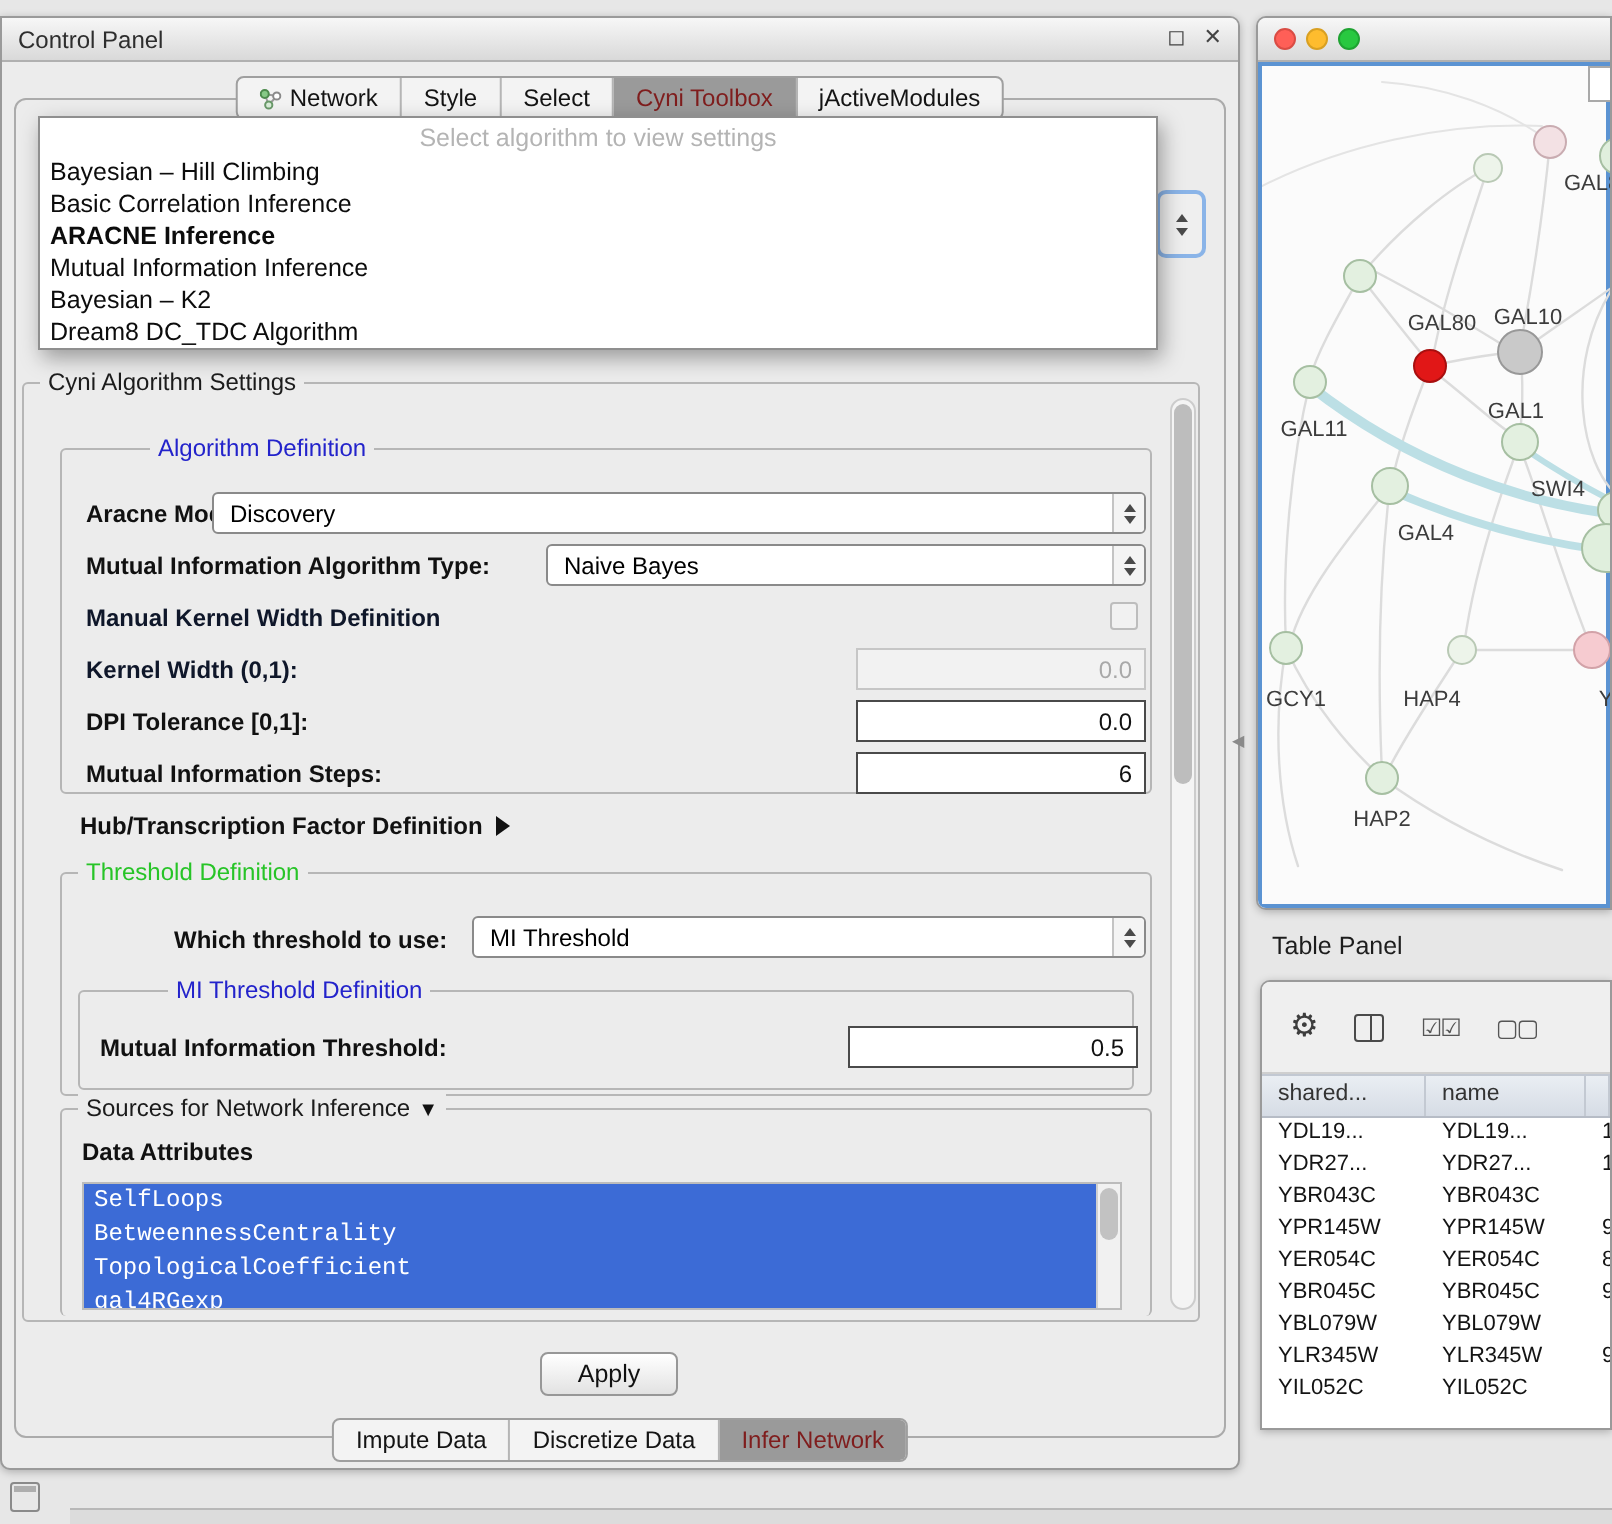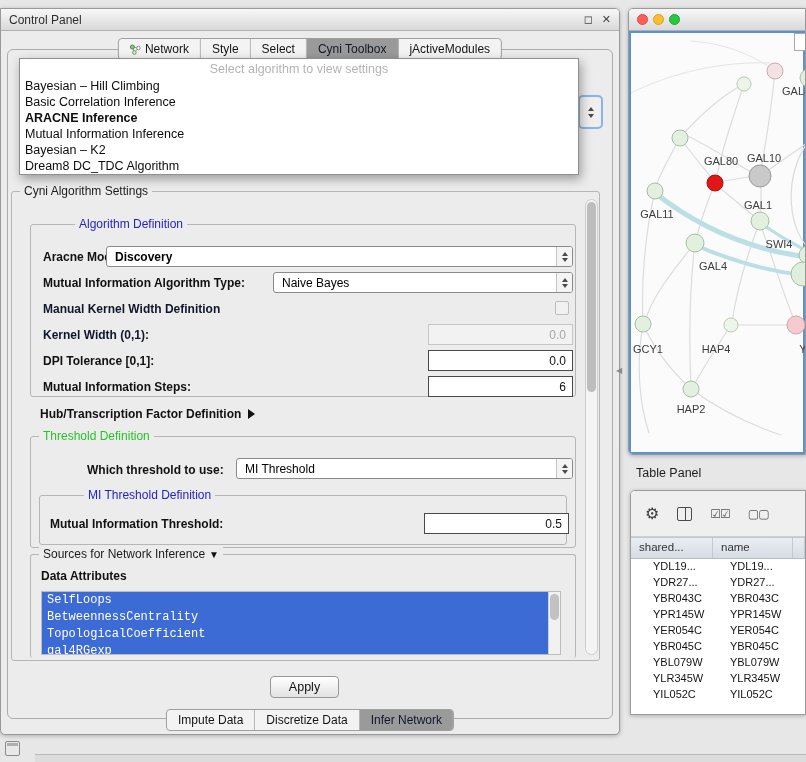--- a/index.html
+++ b/index.html
@@ -15,21 +15,21 @@
   .titlebar .wtitle { font-size:12px; color:#2e2e2e; }
   .winbtns { margin-left:auto; display:flex; gap:9px; color:#444; }
   .winbtn { font-size:11px; line-height:11px; cursor:default; }
 
   
   .seg-group { position:absolute; display:inline-flex; border:1px solid #9f9f9f; border-radius:4px;
                overflow:hidden; background:#f3f3f3; z-index:5; }
   .seg-tab { padding:3px 11px; font-size:12px; color:#141414; border-right:1px solid #b5b5b5;
              display:flex; align-items:center; gap:4px; white-space:nowrap; }
   .seg-tab:last-child { border-right:none; }
-  .seg-tab.selected { background:#9a9a9a; color:#0f172a; }
+  .seg-tab.selected { background:#9a9a9a; color:#7f1d1d; }
 
   .pane-border { position:absolute; border:1px solid #ababab; border-radius:6px; }
 
   
   .grp { position:absolute; border:1px solid #b6b6b6; border-radius:3px; }
   .gtitle { position:absolute; top:-8px; left:8px; background:#ececec; padding:0 4px;
             font-size:12px; white-space:nowrap; }
   .t-blue { color:#2323cb;margin-left:36px; }
   .t-green { color:#27c427; }
   .t-dark { color:#1c1c1c; }
@@ -102,21 +102,21 @@
   .tbi { font-size:16px; color:#3d3d3d; line-height:16px; }
   .tbi.pair { font-size:12px; letter-spacing:-1px; color:#555; }
   .colicon { width:15px; height:14px; border:1.5px solid #4a4a4a; border-radius:2px; position:relative; }
   .colicon:after { content:""; position:absolute; left:50%; top:0; bottom:0; width:1.5px; background:#4a4a4a; }
   .tw-header { position:absolute; left:0; right:0; top:46px; height:22px; display:flex;
                background:linear-gradient(#eaeef3,#d6dce5); border-top:1px solid #c2c8d2; border-bottom:1px solid #b6bcc6; }
   .tw-hcell { font-size:11.5px; color:#333; padding:3px 0 0 8px; border-right:1px solid #c3c9d2; overflow:hidden; white-space:nowrap; }
   .tw-hcell.c0 { width:82px; } .tw-hcell.c1 { width:80px; } .tw-hcell.c2 { flex:1; }
   .tw-body { position:absolute; left:0; right:0; top:68px; bottom:0; overflow:hidden; }
   .tw-row { display:flex; height:16px; }
-  .tw-cell { font-size:11px; color:#141414; padding:1px 0 0 22px; overflow:hidden; white-space:nowrap; }
+  .tw-cell { font-size:11px; color:#141414; padding:1px 0 0 8px; overflow:hidden; white-space:nowrap; }
   .tw-cell.c0 { width:82px; } .tw-cell.c1 { width:80px; } .tw-cell.c2 { flex:1; }
 
   .bottom-strip { position:absolute; background:#dcdcdc; border-top:1px solid #b8b8b8; }
   .mini-icon { position:absolute; width:15px; height:15px; border:1px solid #8a8a8a; background:#e8e8e8; border-radius:2px; }
   .mini-icon:after { content:""; position:absolute; left:1px; right:1px; top:1px; height:3px; background:#aeaeae; }
   .splitter-arrow { position:absolute; font-size:8px; color:#8a8a8a; }
   .net-ic svg { display:block; }
 </style>
 </head>
 <body>
@@ -160,21 +160,21 @@
         </div>
       </div>
 
     <div class="grp" style="left:10px;top:182px;width:589px;height:470px;">
       <span class="gtitle t-dark">Cyni Algorithm Settings</span>
 
       <div class="grp" style="left:18px;top:32px;width:546px;height:173px;">
         <span class="gtitle t-blue">Algorithm Definition</span>
 
         <span class="lbl" style="left:12px;top:25px;">Aracne Mode:</span>
-        <div class="combo" style="left:75px;top:21px;width:467px;font-weight:bold;">
+        <div class="combo" style="left:75px;top:21px;width:467px;">
           <span class="val">Discovery</span>
           <span class="stepper">
               <i class="up"></i>
               <i class="dn"></i>
             </span>
         </div>
 
         <span class="lbl" style="left:12px;top:51px;">Mutual Information Algorithm Type:</span>
         <div class="combo" style="left:242px;top:47px;width:300px;">
           <span class="val">Naive Bayes</span>

